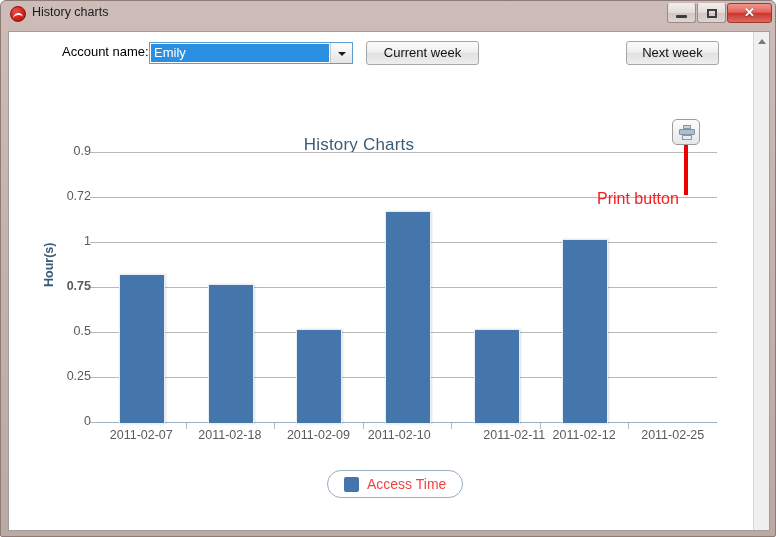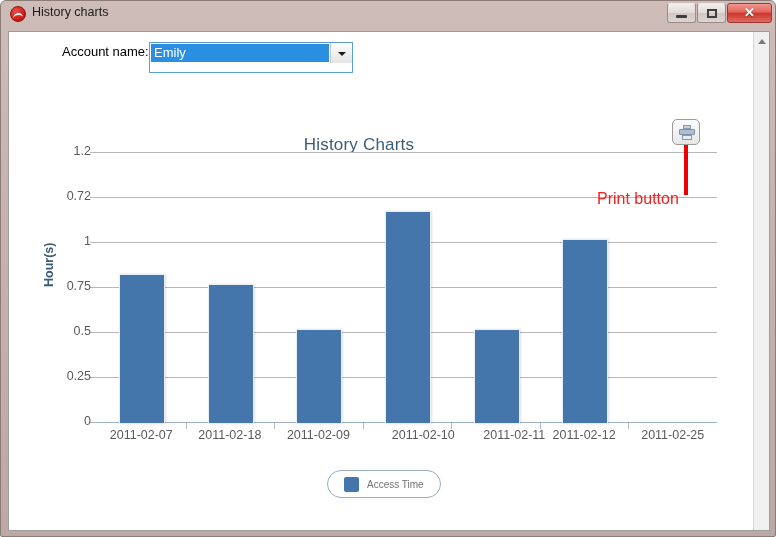--- a/index.html
+++ b/index.html
@@ -125,21 +125,21 @@
   .account-label {
     position: absolute;
     left: 9px; top: 12px;
     font-size: 13px;
     color: #000000;
     white-space: nowrap;
   }
   .combo {
     position: absolute;
     left: 96px; top: 10px;
-    width: 204px; height: 31px;
+    width: 204px; height: 22px;
     border: 1px solid #5b9ed4;
     background: #ffffff;
     box-sizing: border-box;
   }
   .combo-value {
     position: absolute;
     left: 1px; top: 1px;
     width: 178px; height: 18px;
     background: #2a8fe0;
     color: #ffffff;
@@ -293,22 +293,22 @@
     padding: 0 16px;
     box-sizing: border-box;
   }
   .legend-swatch {
     width: 15px; height: 15px;
     background: #4576ab;
     border-radius: 2px;
     margin-right: 8px;
   }
   .legend-label {
-    font-size: 10px;
-    color: #737373;
+    font-size: 14px;
+    color: #ef4444;
     white-space: nowrap;
   }
 
   
   .print-button {
     position: absolute;
     left: 663px; top: 45px;
     width: 28px; height: 26px;
     border: 1px solid #9d9d9d;
     border-radius: 5px;
@@ -423,61 +423,63 @@
   <div class="client">
 
     <div class="toolbar">
       <div class="account-label">Account name:</div>
 
       <div class="combo">
         <div class="combo-value">Emily</div>
         <div class="combo-arrow-box"></div>
       </div>
 
+      <div class="tbtn" id="btn-current">Current week</div>
+      <div class="tbtn" id="btn-next">Next week</div>
     </div>
 
     <div class="chart-panel">
 
       <div class="chart-title">History Charts</div>
 
       <div class="y-axis-title">Hour(s)</div>
 
       <div class="plot" id="plot">
         <div class="axis-baseline"></div>
       <div class="ytick-mark" style="top: 270px;"></div>
           <div class="ytick" style="top: 270px;">0</div>
           <div class="gridline" style="top: 225px;"></div>
           <div class="ytick-mark" style="top: 225px;"></div>
           <div class="ytick" style="top: 225px;">0.25</div>
           <div class="gridline" style="top: 180px;"></div>
           <div class="ytick-mark" style="top: 180px;"></div>
           <div class="ytick" style="top: 180px;">0.5</div>
           <div class="gridline" style="top: 135px;"></div>
           <div class="ytick-mark" style="top: 135px;"></div>
-          <div class="ytick" style="top: 135px;">0.75</div>
+          <div class="ytick" style="top: 135px; font-weight: bold;">0.75</div>
           <div class="gridline" style="top: 90px;"></div>
           <div class="ytick-mark" style="top: 90px;"></div>
           <div class="ytick" style="top: 90px;">1</div>
           <div class="gridline" style="top: 45px;"></div>
           <div class="ytick-mark" style="top: 45px;"></div>
           <div class="ytick" style="top: 45px;">0.72</div>
           <div class="gridline" style="top: 0px;"></div>
           <div class="ytick-mark" style="top: 0px;"></div>
-          <div class="ytick" style="top: 0px;">1.2</div>
+          <div class="ytick" style="top: 0px;">0.9</div>
           <div class="bar" title="2011-02-07: 0.82" style="left: 22.2857px; top: 122.4px; width: 44px; height: 147.6px; background: rgb(69, 118, 171);"></div>
           <div class="xlabel" style="left: 0px; width: 88.5714px;">2011-02-07</div>
           <div class="xtick-sep" style="left: 88.5714px;"></div>
           <div class="bar" title="2011-02-08: 0.765" style="left: 110.857px; top: 132.3px; width: 44px; height: 137.7px; background: rgb(69, 118, 171);"></div>
           <div class="xlabel" style="left: 88.5714px; width: 88.5714px;">2011-02-18</div>
           <div class="xtick-sep" style="left: 177.143px;"></div>
           <div class="bar" title="2011-02-09: 0.515" style="left: 199.429px; top: 177.3px; width: 44px; height: 92.7px; background: rgb(69, 118, 171);"></div>
           <div class="xlabel" style="left: 177.143px; width: 88.5714px;">2011-02-09</div>
           <div class="xtick-sep" style="left: 265.714px;"></div>
           <div class="bar" title="2011-02-10: 1.17" style="left: 288px; top: 59.4px; width: 44px; height: 210.6px; background: rgb(69, 118, 171);"></div>
-          <div class="xlabel" style="left: 282px; width: 88.5714px;">2011-02-10</div>
+          <div class="xlabel" style="left: 258px; width: 88.5714px;">2011-02-10</div>
           <div class="xtick-sep" style="left: 354.286px;"></div>
           <div class="bar" title="2011-02-11: 0.515" style="left: 376.571px; top: 177.3px; width: 44px; height: 92.7px; background: rgb(69, 118, 171);"></div>
           <div class="xlabel" style="left: 373px; width: 88.5714px;">2011-02-11</div>
           <div class="xtick-sep" style="left: 442.857px;"></div>
           <div class="bar" title="2011-02-12: 1.015" style="left: 465.143px; top: 87.3px; width: 44px; height: 182.7px; background: rgb(69, 118, 171);"></div>
           <div class="xlabel" style="left: 442.857px; width: 88.5714px;">2011-02-12</div>
           <div class="xtick-sep" style="left: 531.429px;"></div>
           <div class="xlabel" style="left: 531.429px; width: 88.5714px;">2011-02-25</div>
         </div>
 

